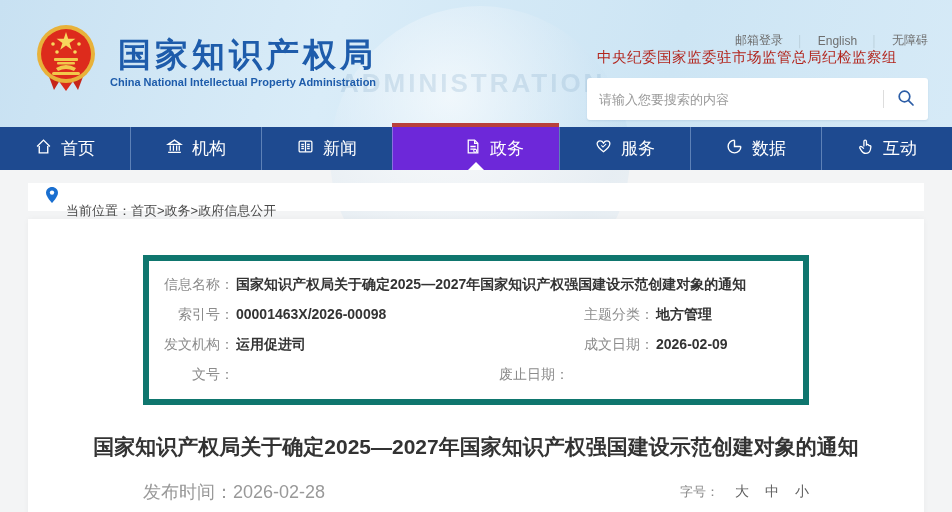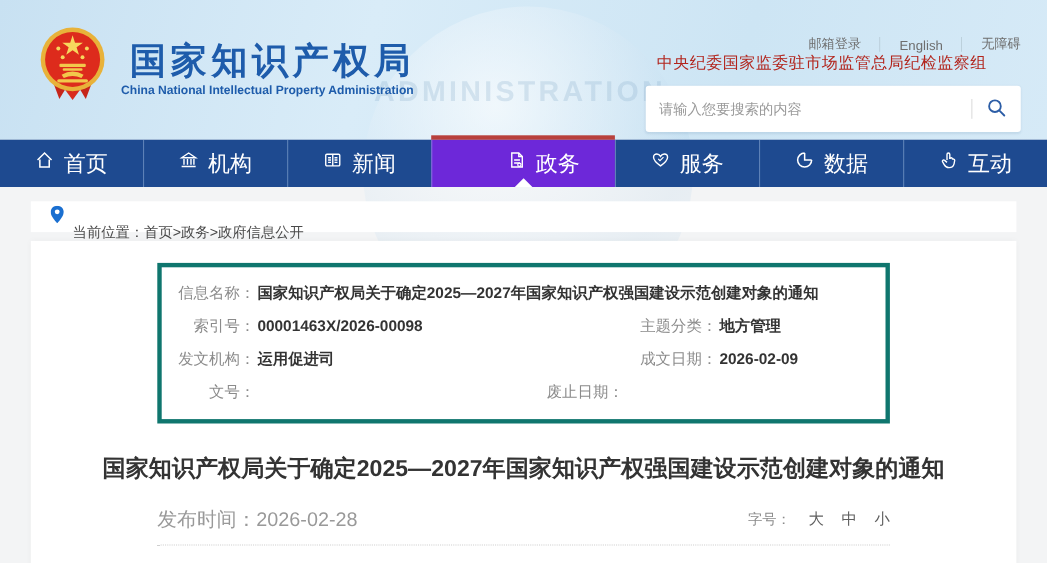--- a/index.html
+++ b/index.html
@@ -38,39 +38,39 @@
                   color:#333; background:transparent; font-family:inherit; }
   .search input::placeholder { color:#9a9a9a; }
   .search .divider { width:1px; height:18px; background:#ddd; }
   .search .btn { width:44px; height:100%; display:flex; align-items:center; justify-content:center;
                  cursor:pointer; border:none; background:transparent; }
 
   
   .nav { position:absolute; top:127px; left:0; width:952px; height:43px; background:#1e4a90;
          display:flex; }
   .nav-item { flex:1; display:flex; align-items:center; justify-content:center; gap:9px;
-              color:#fff; font-size:20px; cursor:pointer; position:relative; }
+              color:#fff; font-size:17px; cursor:pointer; position:relative; }
   .nav-item:not(:first-child) { border-left:1px solid rgba(170,198,230,0.45); }
   .nav-item.active { background:#6d28d9;padding-left:36px; }
   .nav-item.active .cap { position:absolute; top:-4px; left:-1px; right:0; height:4px; background:#b8403c; }
   .nav-item.active .caret { position:absolute; bottom:0; left:50%; transform:translateX(-50%);
               width:0; height:0; border-left:8px solid transparent; border-right:8px solid transparent;
               border-bottom:8px solid #ffffff; }
   .nav-item svg { flex:none; }
 
   
   .breadcrumb-bar { position:absolute; top:183px; left:28px; width:896px; height:28px; background:#fff;
                     display:flex; align-items:center; padding-left:18px; }
   .breadcrumb-bar .crumb-text { font-size:13px; color:#4a4a4a; margin-left:8px;margin-top:28px; }
 
   
   .card { position:absolute; top:219px; left:28px; width:896px; height:420px; background:#fff;
           box-shadow:0 0 6px rgba(0,0,0,0.04); }
 
-  .info-box { width:666px; margin:20px auto 0; border:4px solid #0f766e; padding:13px 0 15px;
+  .info-box { width:666px; margin:36px auto 0; border:6px solid #0f766e; padding:13px 0 15px;
               display:grid; grid-template-columns:85px 335px 85px 1fr; row-gap:10px; font-size:14px; }
   .info-box .lbl { color:#8b8b8b; text-align:right; line-height:20px; white-space:nowrap; }
   .info-box .val { color:#333; font-weight:bold; line-height:20px; padding-left:2px; }
   .info-box .span3 { grid-column:2 / 5; }
 
   .doc-title { margin:20px auto 0; max-width:790px; text-align:center; font-size:21px;
                font-weight:600; color:#333; line-height:44px; }
 
   .meta-row { width:666px; margin:11px auto 0; display:flex; justify-content:space-between;
               align-items:center; padding-bottom:11px; border-bottom:1px dotted #cfcfcf; }

